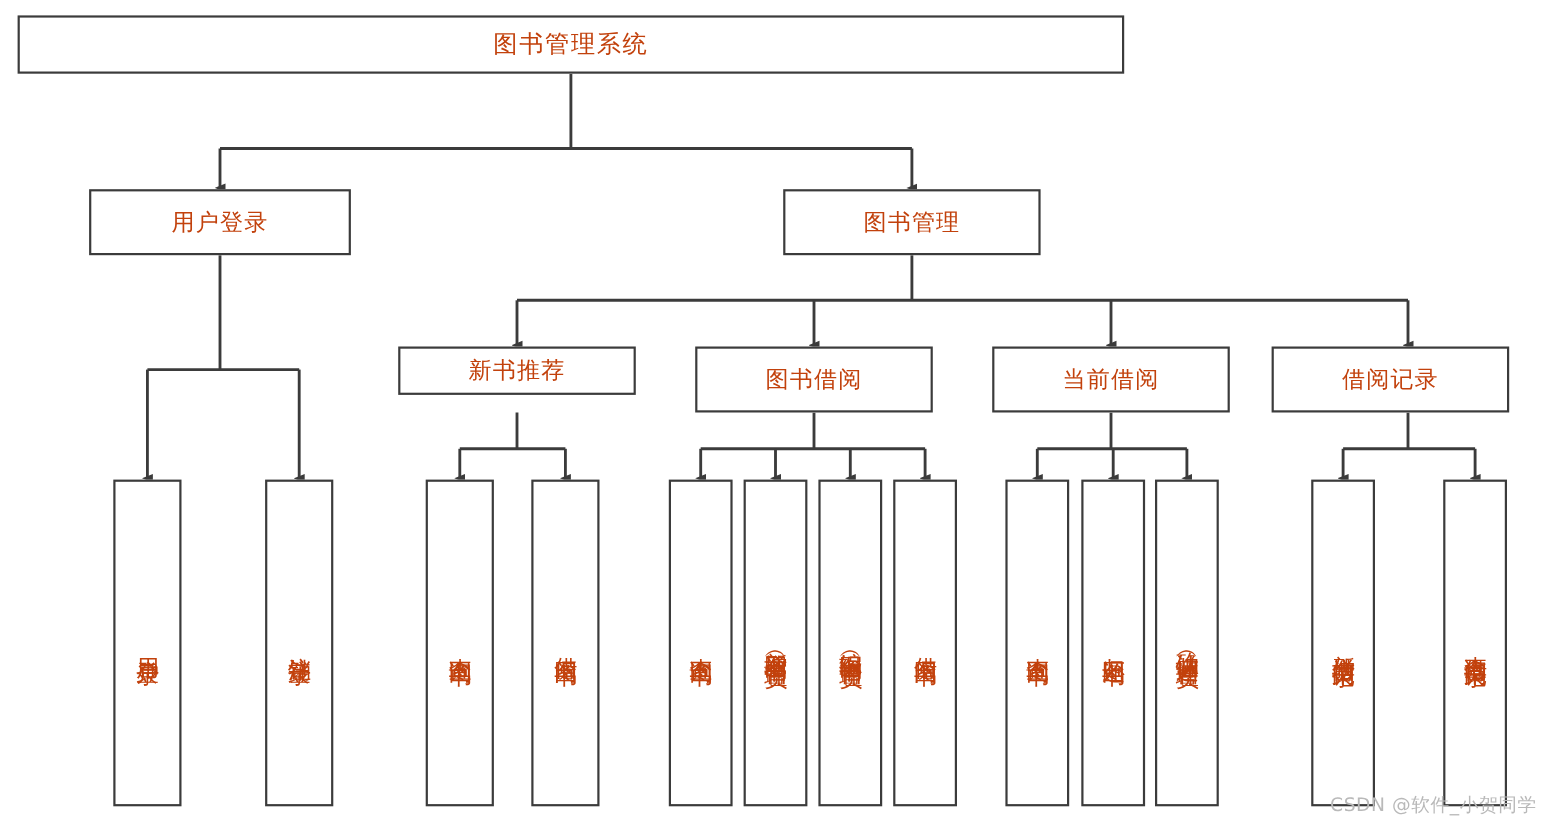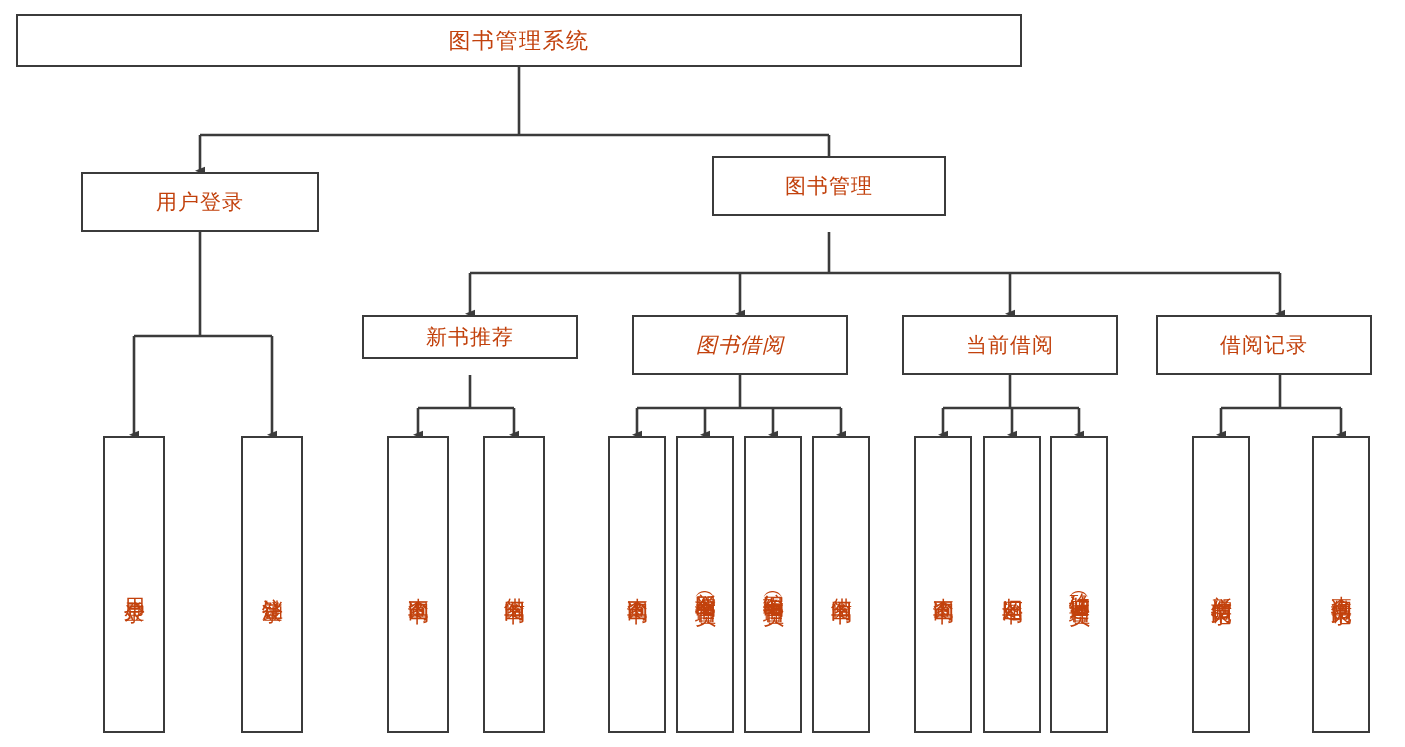--- a/index.html
+++ b/index.html
@@ -122,27 +122,27 @@
       </g>
   </svg>
 
   <div id="node-layer">
       <div class="node h root" style="left: 16px; top: 14px; width: 1006px; height: 53px;">
         <span class="lbl">图书管理系统</span>
       </div>
       <div class="node h" style="left: 81px; top: 172px; width: 238px; height: 60px;">
         <span class="lbl">用户登录</span>
       </div>
-      <div class="node h" style="left: 712px; top: 156px; width: 234px; height: 60px;">
+      <div class="node h" style="left: 712px; top: 172px; width: 234px; height: 60px;">
         <span class="lbl">图书管理</span>
       </div>
       <div class="node h" style="left: 362px; top: 315px; width: 216px; height: 44px;">
         <span class="lbl">新书推荐</span>
       </div>
-      <div class="node h" style="left: 632px; top: 315px; width: 216px; height: 60px; font-style: italic;">
+      <div class="node h" style="left: 632px; top: 315px; width: 216px; height: 60px;">
         <span class="lbl">图书借阅</span>
       </div>
       <div class="node h" style="left: 902px; top: 315px; width: 216px; height: 60px;">
         <span class="lbl">当前借阅</span>
       </div>
       <div class="node h" style="left: 1156px; top: 315px; width: 216px; height: 60px;">
         <span class="lbl">借阅记录</span>
       </div>
       <div class="node v" style="left: 103px; top: 436px; width: 62px; height: 297px;">
         <span class="lbl">用户登录</span>
@@ -178,13 +178,14 @@
         <span class="lbl">确认归还（管理员）</span>
       </div>
       <div class="node v" style="left: 1192px; top: 436px; width: 58px; height: 297px;">
         <span class="lbl">新增借阅记录</span>
       </div>
       <div class="node v" style="left: 1312px; top: 436px; width: 58px; height: 297px;">
         <span class="lbl">查询借阅记录</span>
       </div>
     </div>
 
+  <div class="watermark">CSDN @软件_小贺同学</div>
 </div>
 
 </body></html>

